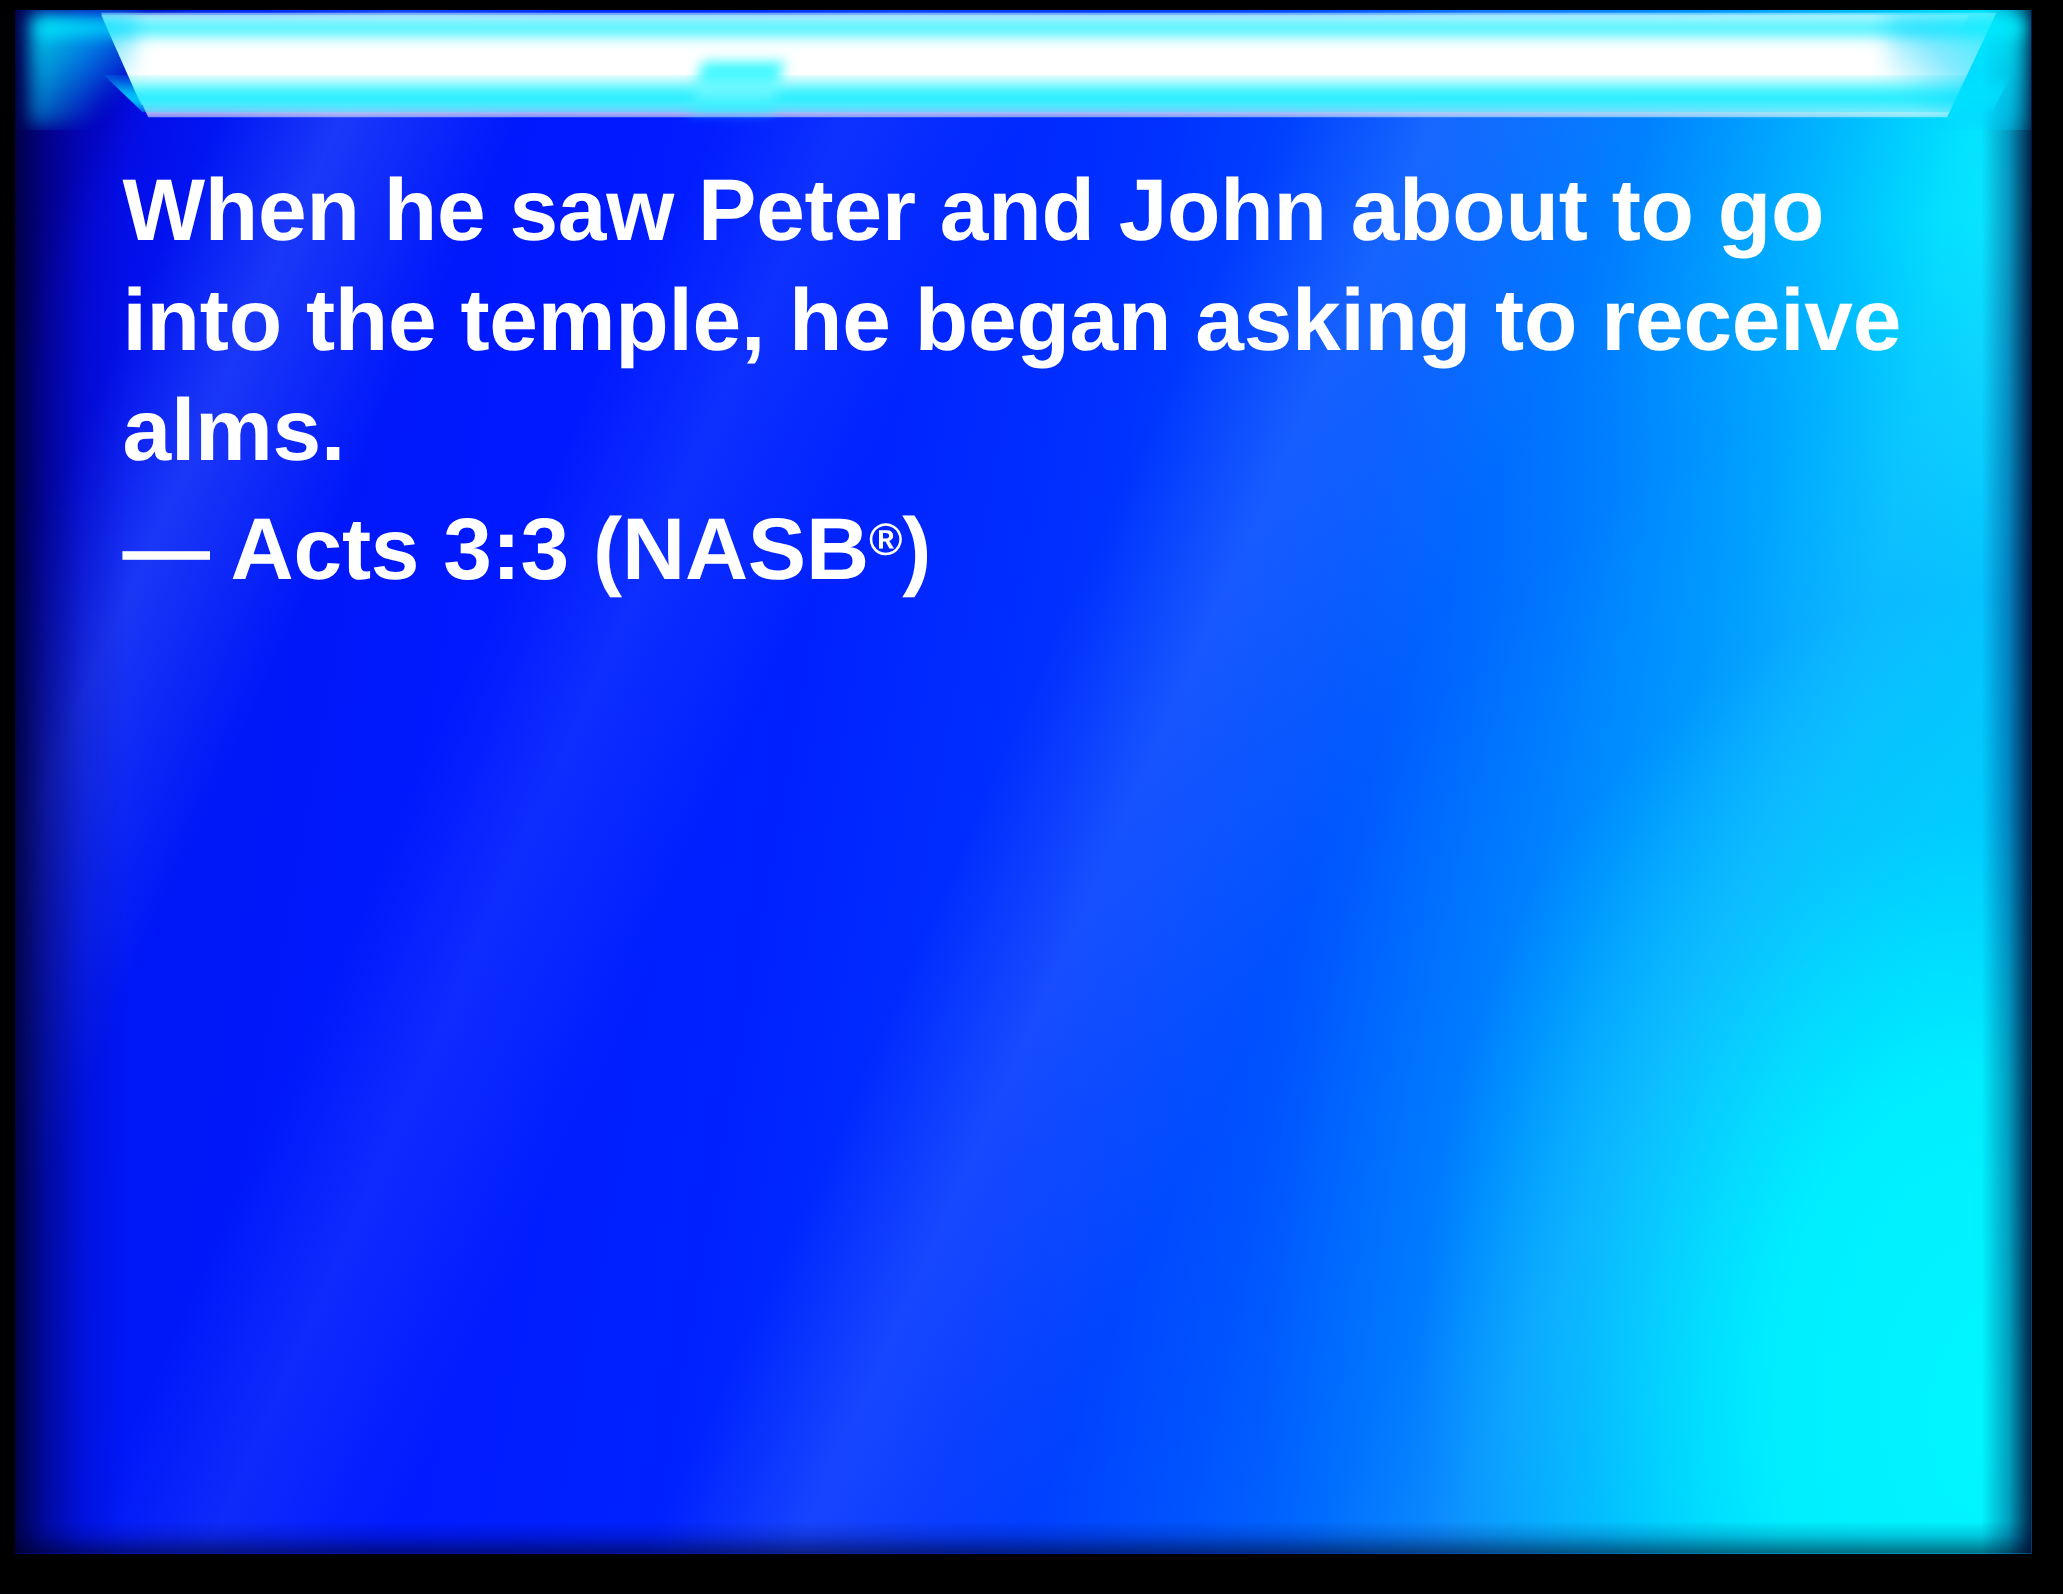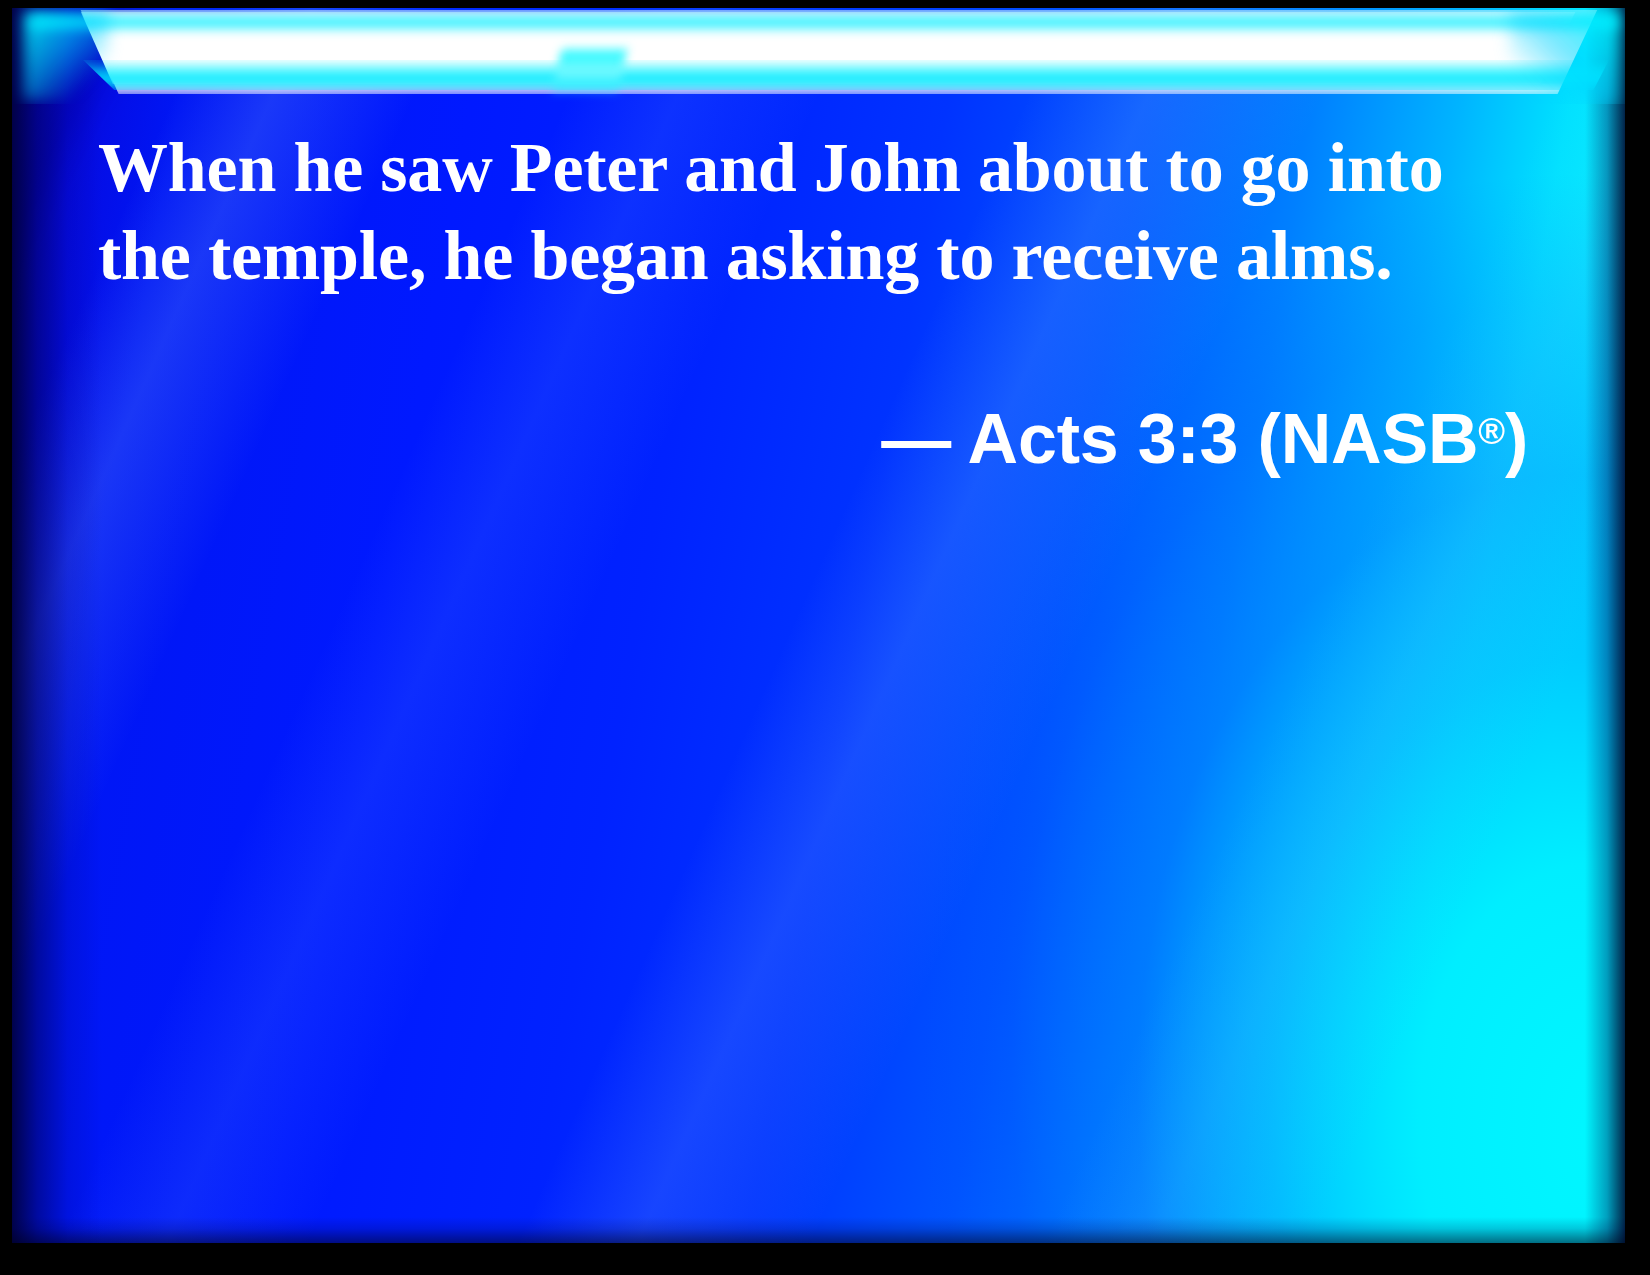--- a/index.html
+++ b/index.html
@@ -251,33 +251,33 @@
     filter: blur(8px);
   }
 
   
   .verse {
     position: absolute;
     left: 86px;
     top: 116px;
     width: 1430px;
     color: #ffffff;
-    font-family: Liberation Serif, serif;
+    font-family: Liberation Sans, sans-serif;
     font-weight: bold;
     font-size: 70px;
     line-height: 88px;
     letter-spacing: -0.2px;
     white-space: pre-wrap;
   }
   .attribution {
     position: absolute;
     left: 86px;
     top: 380px;
     width: 1430px;
-    text-align: right;
+    text-align: left;
     color: #ffffff;
     font-family: "Liberation Sans", sans-serif;
     font-weight: bold;
     font-size: 70px;
     line-height: 88px;
     letter-spacing: -0.2px;
   }
   .attribution sup {
     font-size: 0.52em;
     vertical-align: 0.52em;

